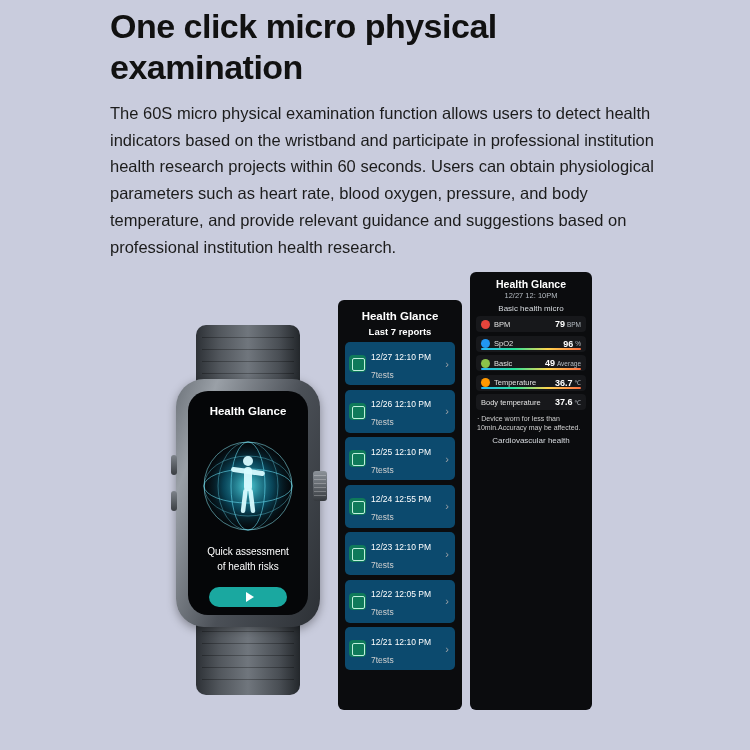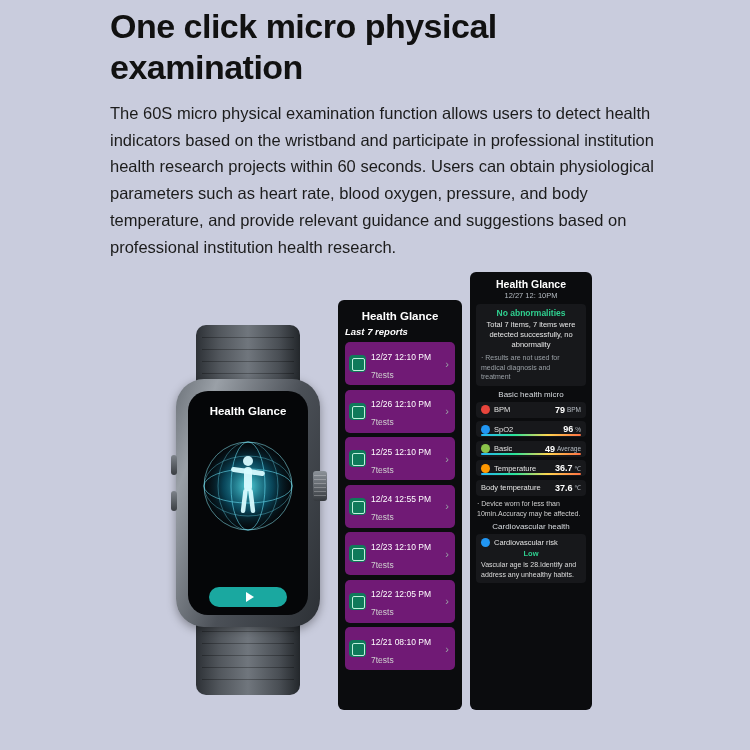--- a/index.html
+++ b/index.html
@@ -116,25 +116,25 @@
   .reports {
     left:338px; top:300px; width:124px; height:410px;
     padding:8px 7px;
   }
   .reports h3 {
     margin:2px 0 4px; color:#fff;
     font-size:11.5px; font-weight:bold; text-align:center;
   }
   .reports .sub {
     color:#fff; font-size:9.5px; font-weight:bold;
-    text-align:left; margin-bottom:5px;font-style:italic;
+    text-align:center; margin-bottom:5px;
   }
   .report-row {
     display:flex; align-items:center;
-    background:#701a75;
+    background:#0c4a6e;
     border-radius:5px;
     padding:4px 4px;
     margin-bottom:4.5px;
     height:43px;
   }
   .rep-icon {
     width:17px; height:17px; border-radius:4px;
     background:#0f7a5a;
     position:relative; flex:0 0 auto; margin-right:5px;
   }
@@ -259,20 +259,24 @@
           <g fill="#d8fbff" fill-opacity="0.95">
             <circle cx="47" cy="22" r="5"></circle>
             <rect x="43" y="28" width="8" height="24" rx="4"></rect>
             <rect x="30" y="30" width="34" height="5" rx="2.5" transform="rotate(8 47 32)"></rect>
             <rect x="41" y="50" width="4.5" height="24" rx="2.2" transform="rotate(7 43 62)"></rect>
             <rect x="48.5" y="50" width="4.5" height="24" rx="2.2" transform="rotate(-7 51 62)"></rect>
           </g>
         </svg>
       </div>
 
+      <div class="ws-sub">
+        <span>Quick assessment</span><br>
+        <span>of health risks</span>
+      </div>
 
       <div class="play-btn">
         <div class="tri"></div>
       </div>
     </div>
   </div>
 </div>
 
 <div class="panel reports">
   <h3>Health Glance</h3>
@@ -328,36 +332,31 @@
     <span class="rep-txt">
       <span class="rep-date">12/22 12:05 PM</span><br>
       <span class="rep-tests">7tests</span>
     </span>
     <span class="chev">›</span>
   </div>
 
   <div class="report-row">
     <span class="rep-icon"></span>
     <span class="rep-txt">
-      <span class="rep-date">12/21 08:10 PM</span><br>
+      <span class="rep-date">12/21 12:10 PM</span><br>
       <span class="rep-tests">7tests</span>
     </span>
     <span class="chev">›</span>
   </div>
 </div>
 
 <div class="panel glance">
   <div class="g-title">Health Glance</div>
   <div class="g-time">12/27 12: 10PM</div>
 
-  <div class="g-box">
-    <div class="g-ok">No abnormalities</div>
-    <div class="g-summary">Total 7 items, 7 items were detected successfully, no abnormality</div>
-    <div class="g-note">· Results are not used for medical diagnosis and treatment</div>
-  </div>
 
   <div class="g-section">Basic health micro</div>
 
   <div class="metric">
     <span class="m-dot" style="background:#e8453c"></span>
     <span class="m-label">BPM</span>
     <span class="m-val">79</span>
     <span class="m-unit">BPM</span>
   </div>
 
@@ -389,21 +388,13 @@
     <span class="m-label">Body temperature</span>
     <span class="m-val">37.6</span>
     <span class="m-unit">℃</span>
   </div>
 
   <div class="plain-text">· Device worn for less than 10min.Accuracy may be affected.</div>
 
   <div class="g-section">Cardiovascular health</div>
 
 
-  <div class="card">
-    <div class="card-head">
-      <span class="m-dot" style="background:#2196f3"></span>
-      <span class="card-title">Cardiovascular risk</span>
-    </div>
-    <div class="card-status" style="color:#2fcf8f">Low</div>
-    <div class="card-text">Vascular age is 28.Identify and address any unhealthy habits.</div>
-  </div>
 </div>
 
 </body></html>

